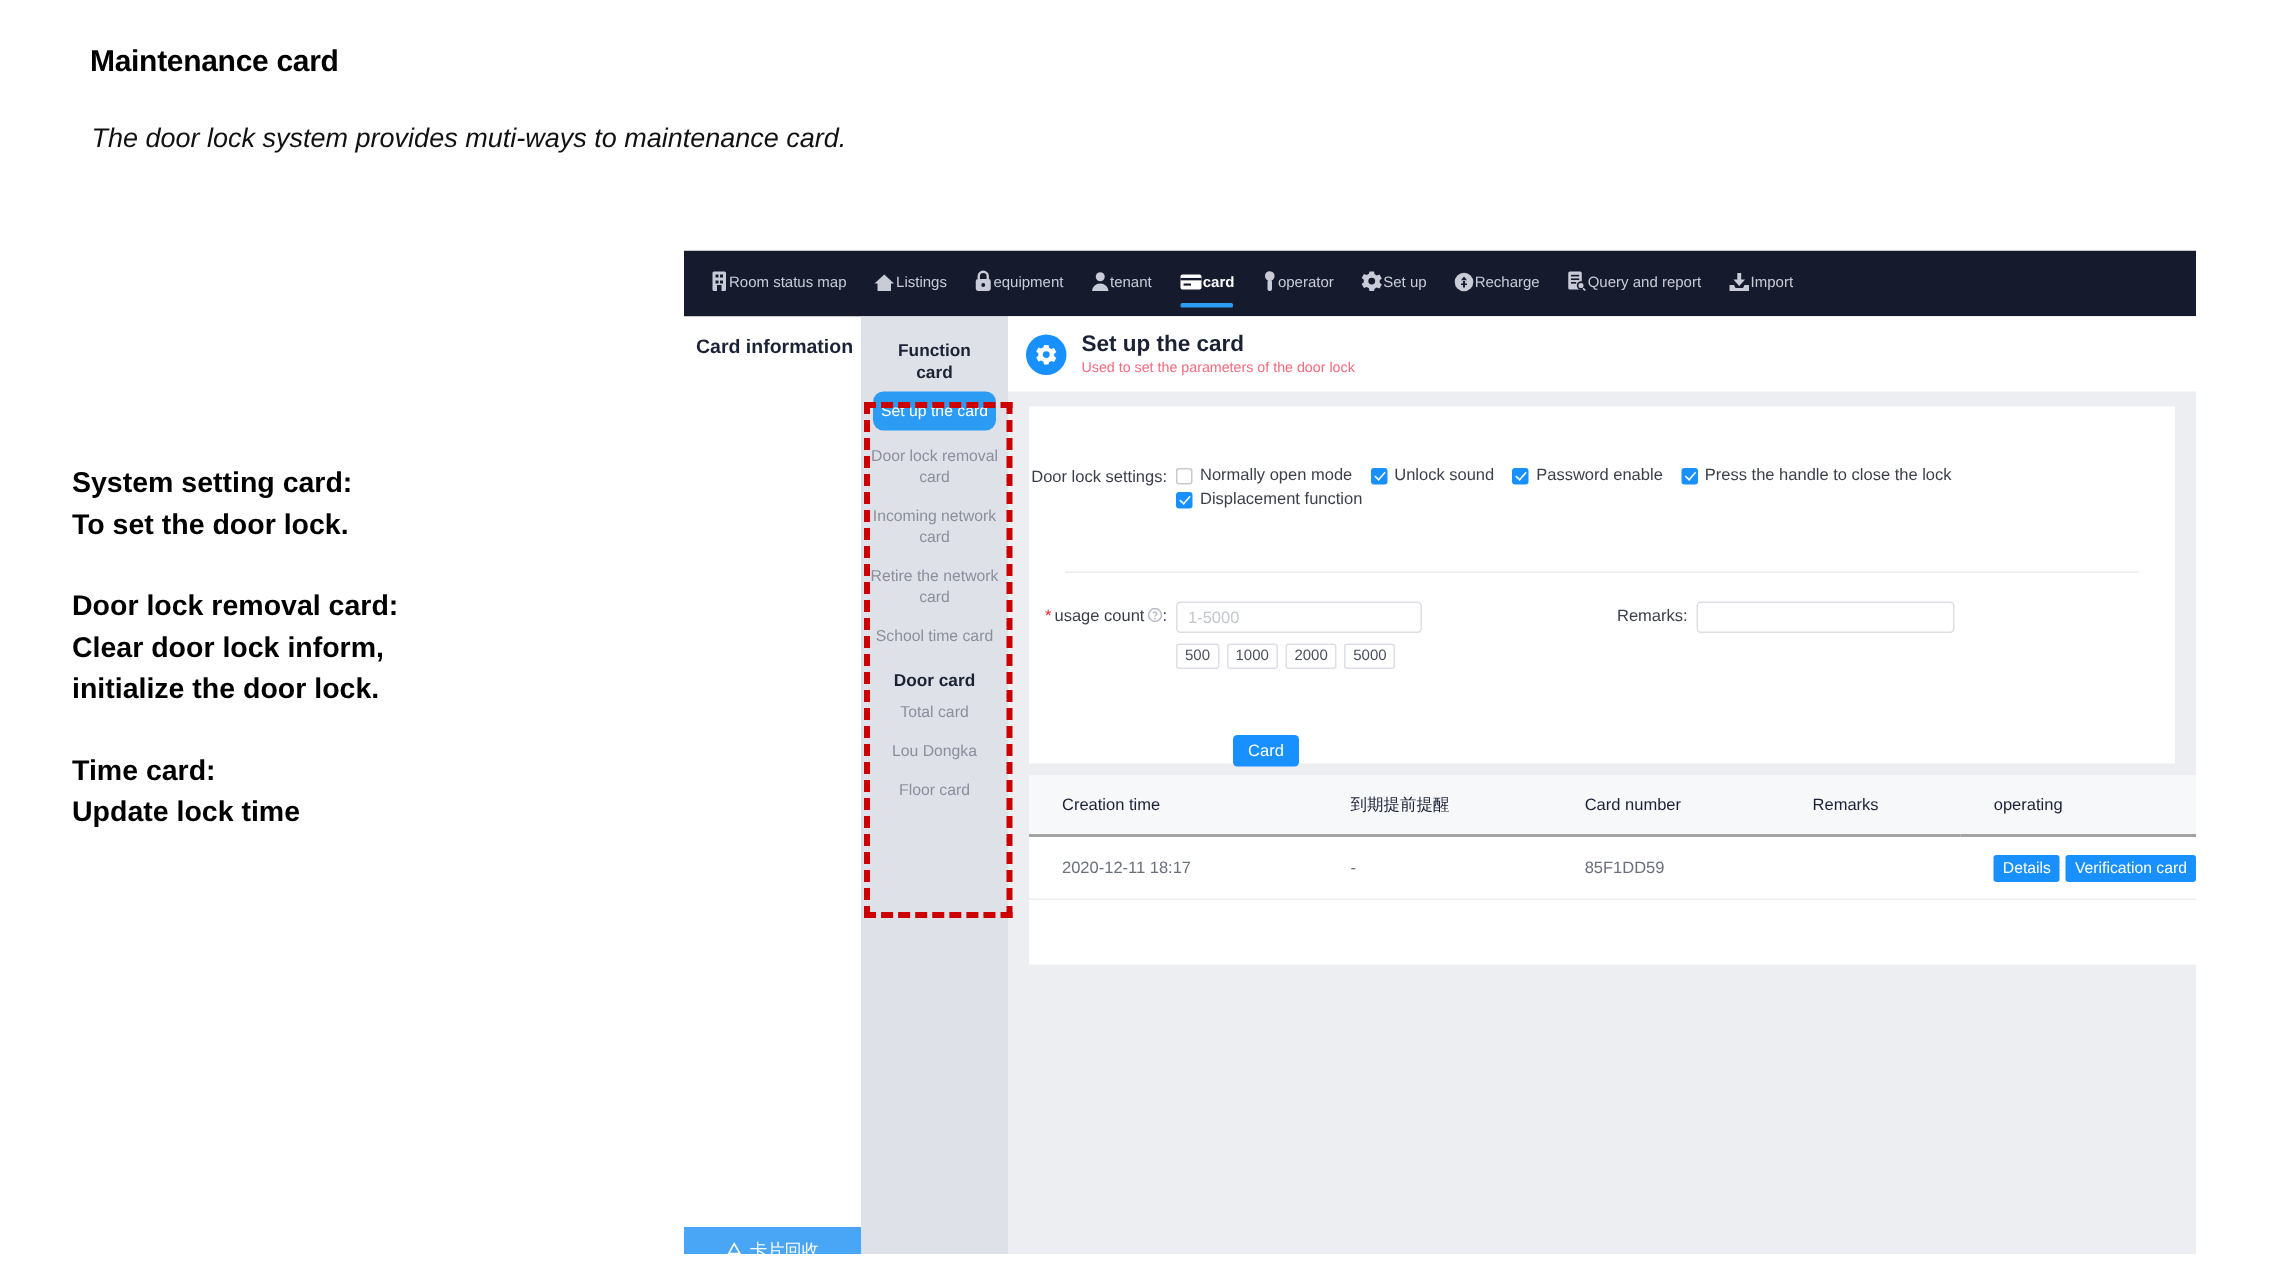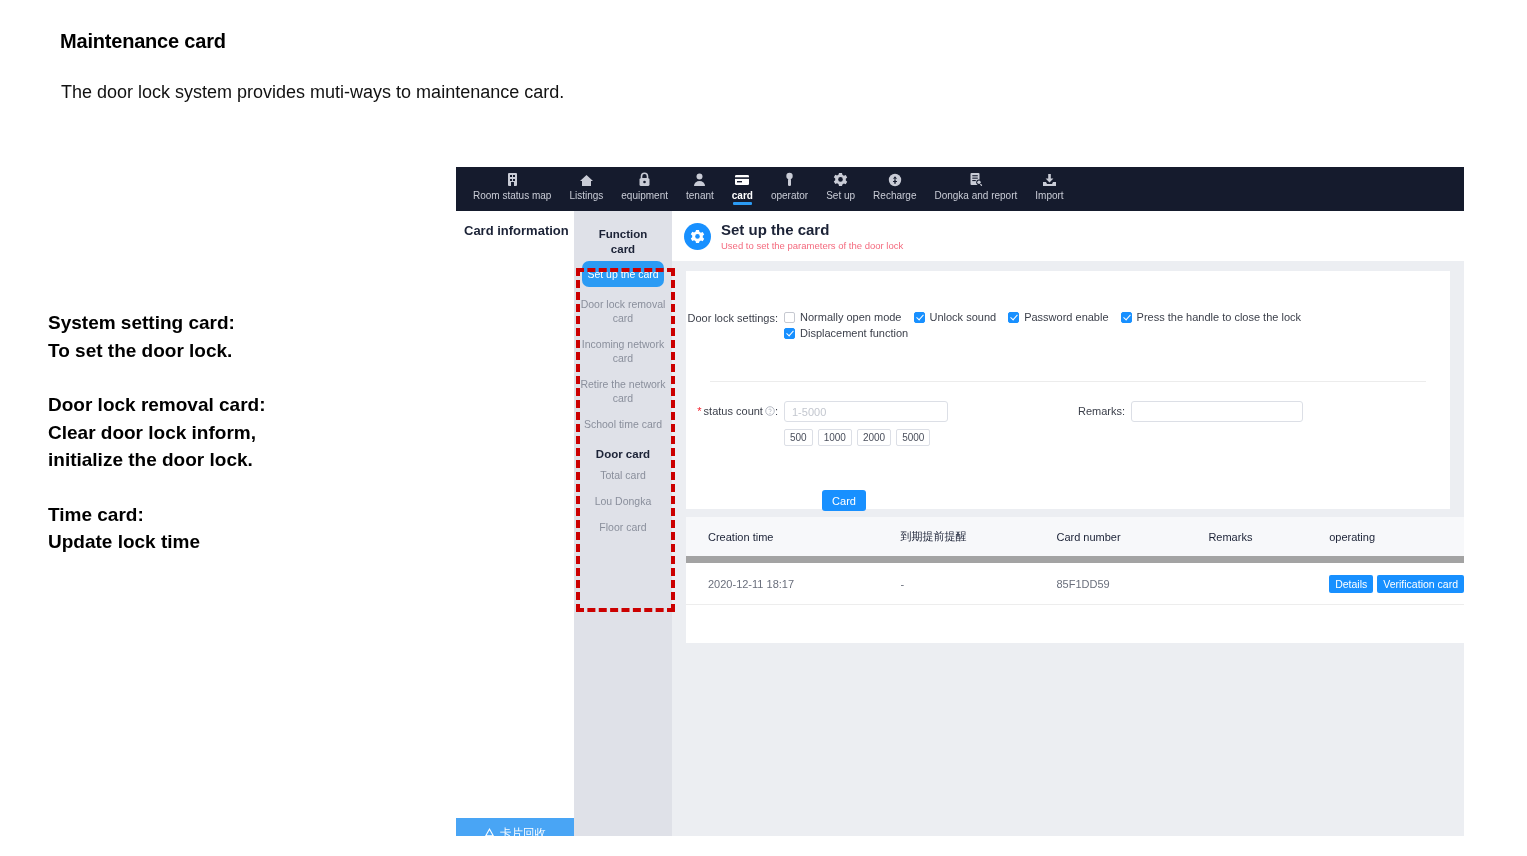--- a/index.html
+++ b/index.html
@@ -24,20 +24,21 @@
     font-weight: bold;
     color: #000000;
     letter-spacing: -0.2px;
   }
   .slide-subtitle {
     position: absolute;
     left: 61px;
     top: 82px;
     font-size: 18px;
     color: #111111;
+    font-style: italic;
   }
   .notes {
     position: absolute;
     left: 48px;
     top: 309px;
     width: 420px;
     font-size: 19px;
     font-weight: bold;
     line-height: 27.5px;
     color: #000000;
@@ -66,21 +67,21 @@
     display: flex;
     align-items: flex-start;
     padding-left: 8px;
     box-sizing: border-box;
   }
   .nav-item {
     position: relative;
     height: 39px;
     padding: 4px 9px 0 9px;
     display: flex;
-    flex-direction: column;
+    flex-direction: row;
     align-items: center;
     justify-content: flex-start;
     color: #c9ccd6;
     font-size: 10px;
     cursor: pointer;
     box-sizing: border-box;
   }
   .nav-item .nav-ico {
     height: 17px;
     display: flex;
@@ -409,21 +410,21 @@
     border-collapse: collapse;
     font-size: 11px;
   }
   .tbl th {
     text-align: left;
     font-weight: normal;
     color: #1b2236;
     background: #f7f8fa;
     height: 39px;
     padding: 0 0 0 22px;
-    border-bottom: 7px solid #a3a3a3;
+    border-bottom: 2px solid #a3a3a3;
     white-space: nowrap;
   }
   .tbl td {
     color: #6a6f7c;
     height: 41px;
     padding: 0 0 0 22px;
     border-bottom: 1px solid #ededed;
     white-space: nowrap;
   }
   .col-1 { width: 200px; }
@@ -554,21 +555,21 @@
         <svg width="14" height="15" viewBox="0 0 14 15">
             <rect x="1.5" y="1" width="9" height="12" rx="1" fill="#c9ccd6"></rect>
             <rect x="3.3" y="3.2" width="5.5" height="1.1" fill="#151b2d"></rect>
             <rect x="3.3" y="5.6" width="5.5" height="1.1" fill="#151b2d"></rect>
             <rect x="3.3" y="8" width="3.5" height="1.1" fill="#151b2d"></rect>
             <circle cx="10" cy="10.3" r="2.8" fill="#151b2d"></circle>
             <circle cx="10" cy="10.3" r="1.7" fill="#c9ccd6"></circle>
             <rect x="11.6" y="11.7" width="2.3" height="1.2" rx=".6" transform="rotate(40 11.6 11.7)" fill="#c9ccd6"></rect>
           </svg>
       </span>
-      <span>Dongka and report</span>
+      <span>Query and report</span>
     </div>
 
     <div class="nav-item">
       <span class="nav-ico">
         <svg width="15" height="14" viewBox="0 0 15 14">
             <rect x="6.2" y="1" width="2.6" height="5" fill="#c9ccd6"></rect>
             <path d="M3.6 5.4 H11.4 L7.5 9.6 Z" fill="#c9ccd6"></path>
             <path d="M1 9 h3 l1 2 h5 l1-2 h3 v4 H1 Z" fill="#c9ccd6"></path>
           </svg>
       </span>
@@ -647,21 +648,21 @@
               <span class="box checked"></span>
               <span class="lbl">Displacement function</span>
             </label>
           </div>
         </div>
 
         <div class="divider"></div>
 
         <div class="field-row">
           <div class="field-label">
-            <span class="req-star">*</span><span>status count</span><span class="help-ico"><svg width="10" height="10" viewBox="0 0 10 10">
+            <span class="req-star">*</span><span>usage count</span><span class="help-ico"><svg width="10" height="10" viewBox="0 0 10 10">
                   <circle cx="5" cy="5" r="4.3" fill="none" stroke="#b6bac4" stroke-width="1"></circle>
                   <path d="M3.7 3.8 a1.3 1.3 0 0 1 2.5.5 c0 .8-1.2 1-1.2 1.8" stroke="#b6bac4" stroke-width=".9" fill="none"></path>
                   <circle cx="5" cy="7.5" r=".6" fill="#b6bac4"></circle>
                 </svg></span><span>:</span>
           </div>
           <div>
             <input class="txt-input" type="text" placeholder="1-5000" style="">
             <div class="quick-btns">
               <button class="quick-btn">500</button>
               <button class="quick-btn">1000</button>

